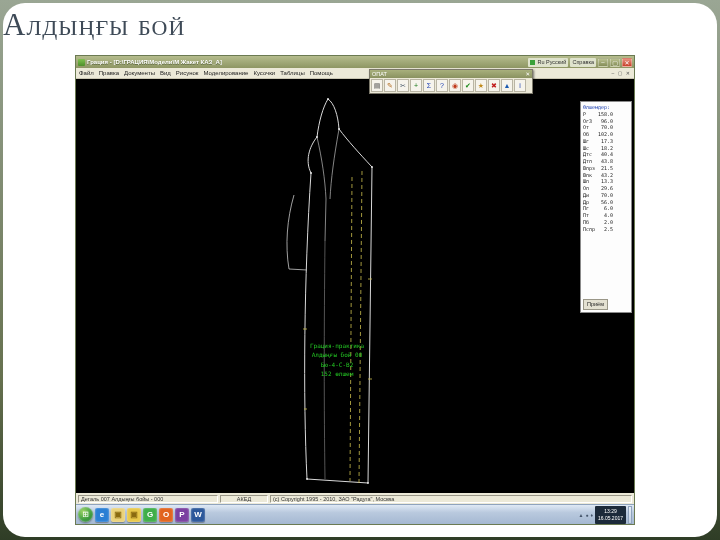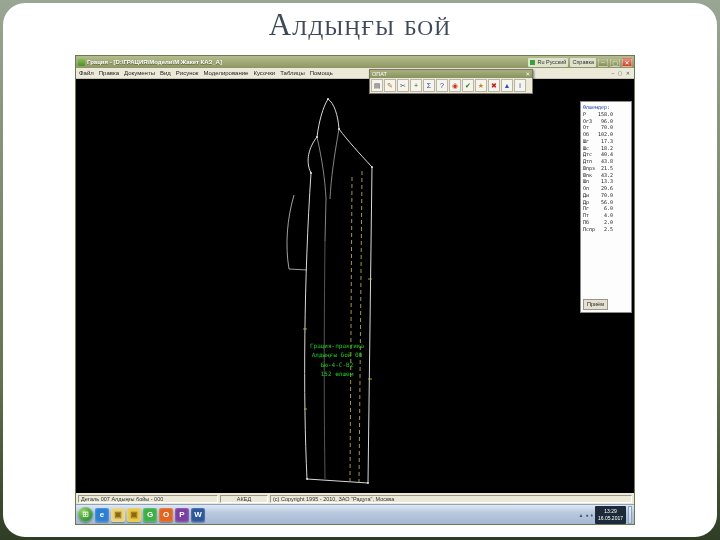--- a/index.html
+++ b/index.html
@@ -1,20 +1,20 @@
 <!DOCTYPE html>
 <html><head>
 <meta charset="utf-8">
 <style>
   html,body{margin:0;padding:0;}
   body{width:720px;height:540px;position:relative;overflow:hidden;
        background:linear-gradient(180deg,#9aa694,#66714f 70%,#2f3d26);
        font-family:"Liberation Sans",sans-serif;}
   .slide{position:absolute;left:3px;top:3px;right:3px;bottom:3px;background:#fff;border-radius:22px;}
-  .title{margin:0;position:absolute;top:4px;left:0;width:100%;text-align:center;
+  .title{margin:0;position:absolute;top:4px;left:0;width:100%;
          font-family:"Liberation Serif",serif;font-weight:400;font-variant:small-caps;
          font-size:31px;color:#3e4a57;letter-spacing:1px;}
   .shot{position:absolute;left:72px;top:52px;width:560px;height:470px;background:#000;
         border:1px solid #6b7a52;box-sizing:border-box;}
   
   .titlebar{position:absolute;left:0;top:0;right:0;height:12px;
             background:linear-gradient(#b5bc8d,#8e9663);display:flex;align-items:center;
             gap:2px;padding:0 2px;color:#fff;font-size:6px;z-index:6;}
   .appicon{width:7px;height:7px;background:linear-gradient(#7fc24f,#4e8f2a);border-radius:1px;flex:0 0 auto;}
   .wtitle{white-space:nowrap;overflow:hidden;font-weight:bold;text-shadow:0 1px 1px #55603a;}

